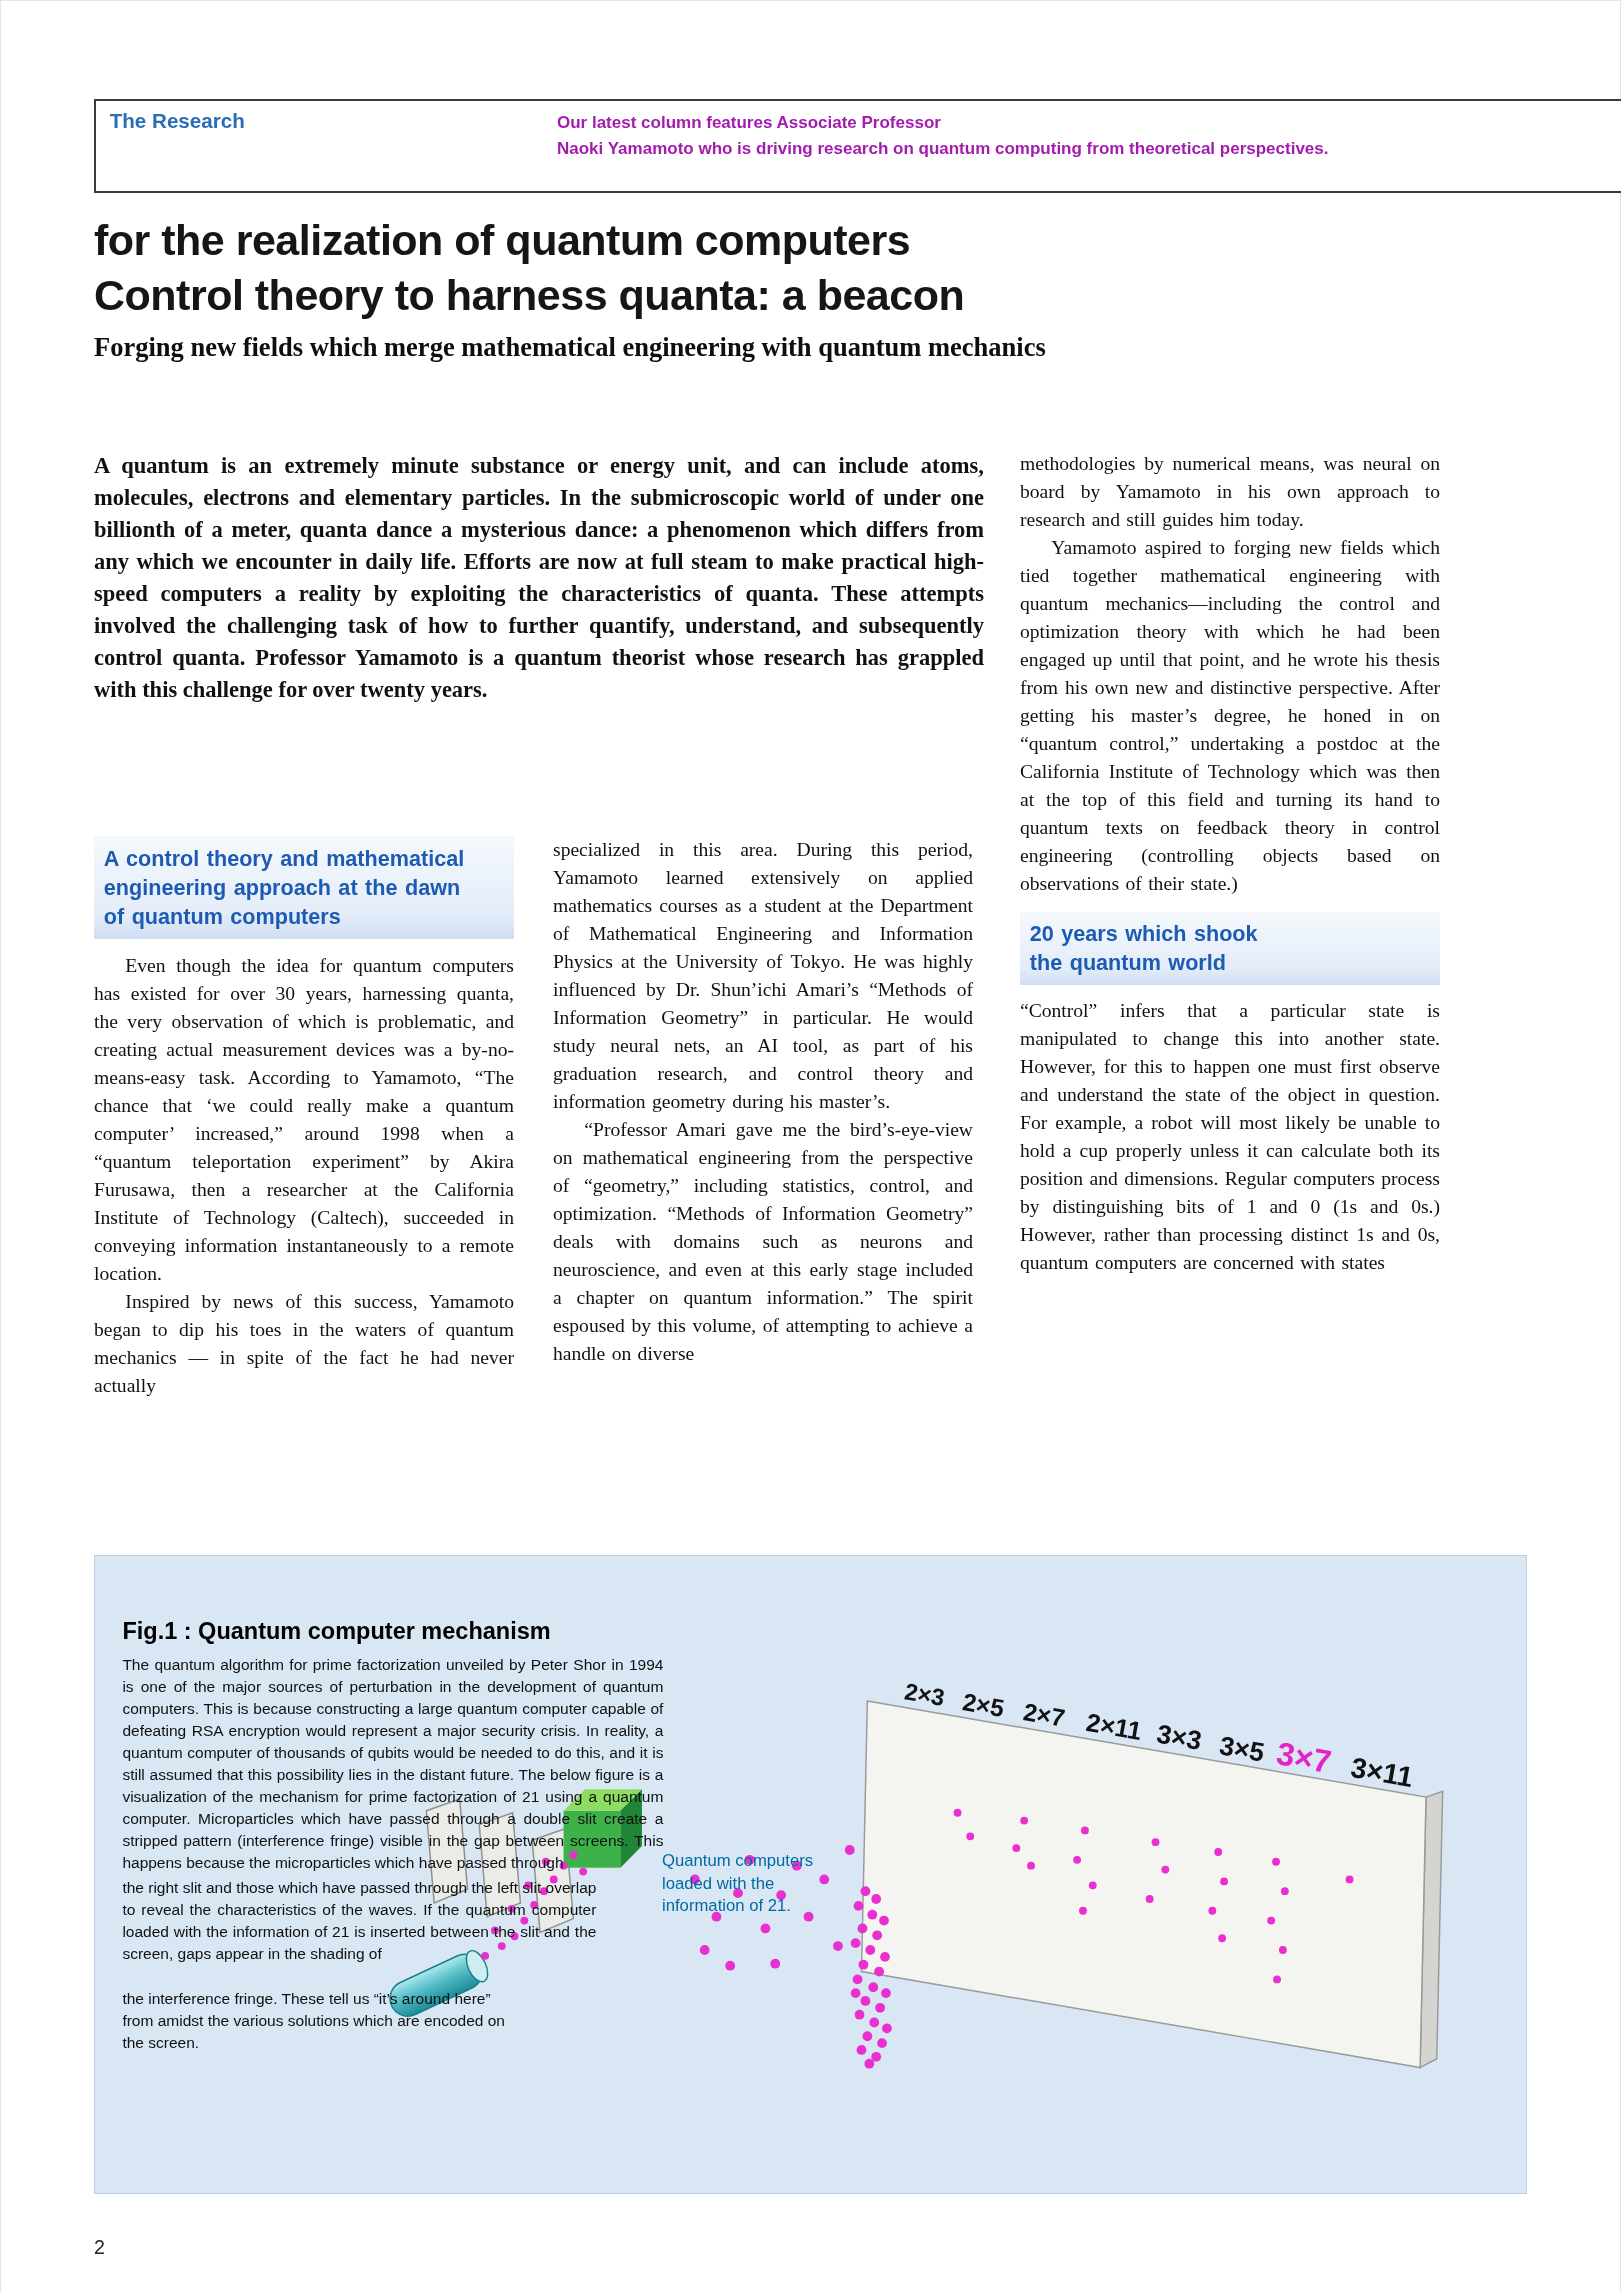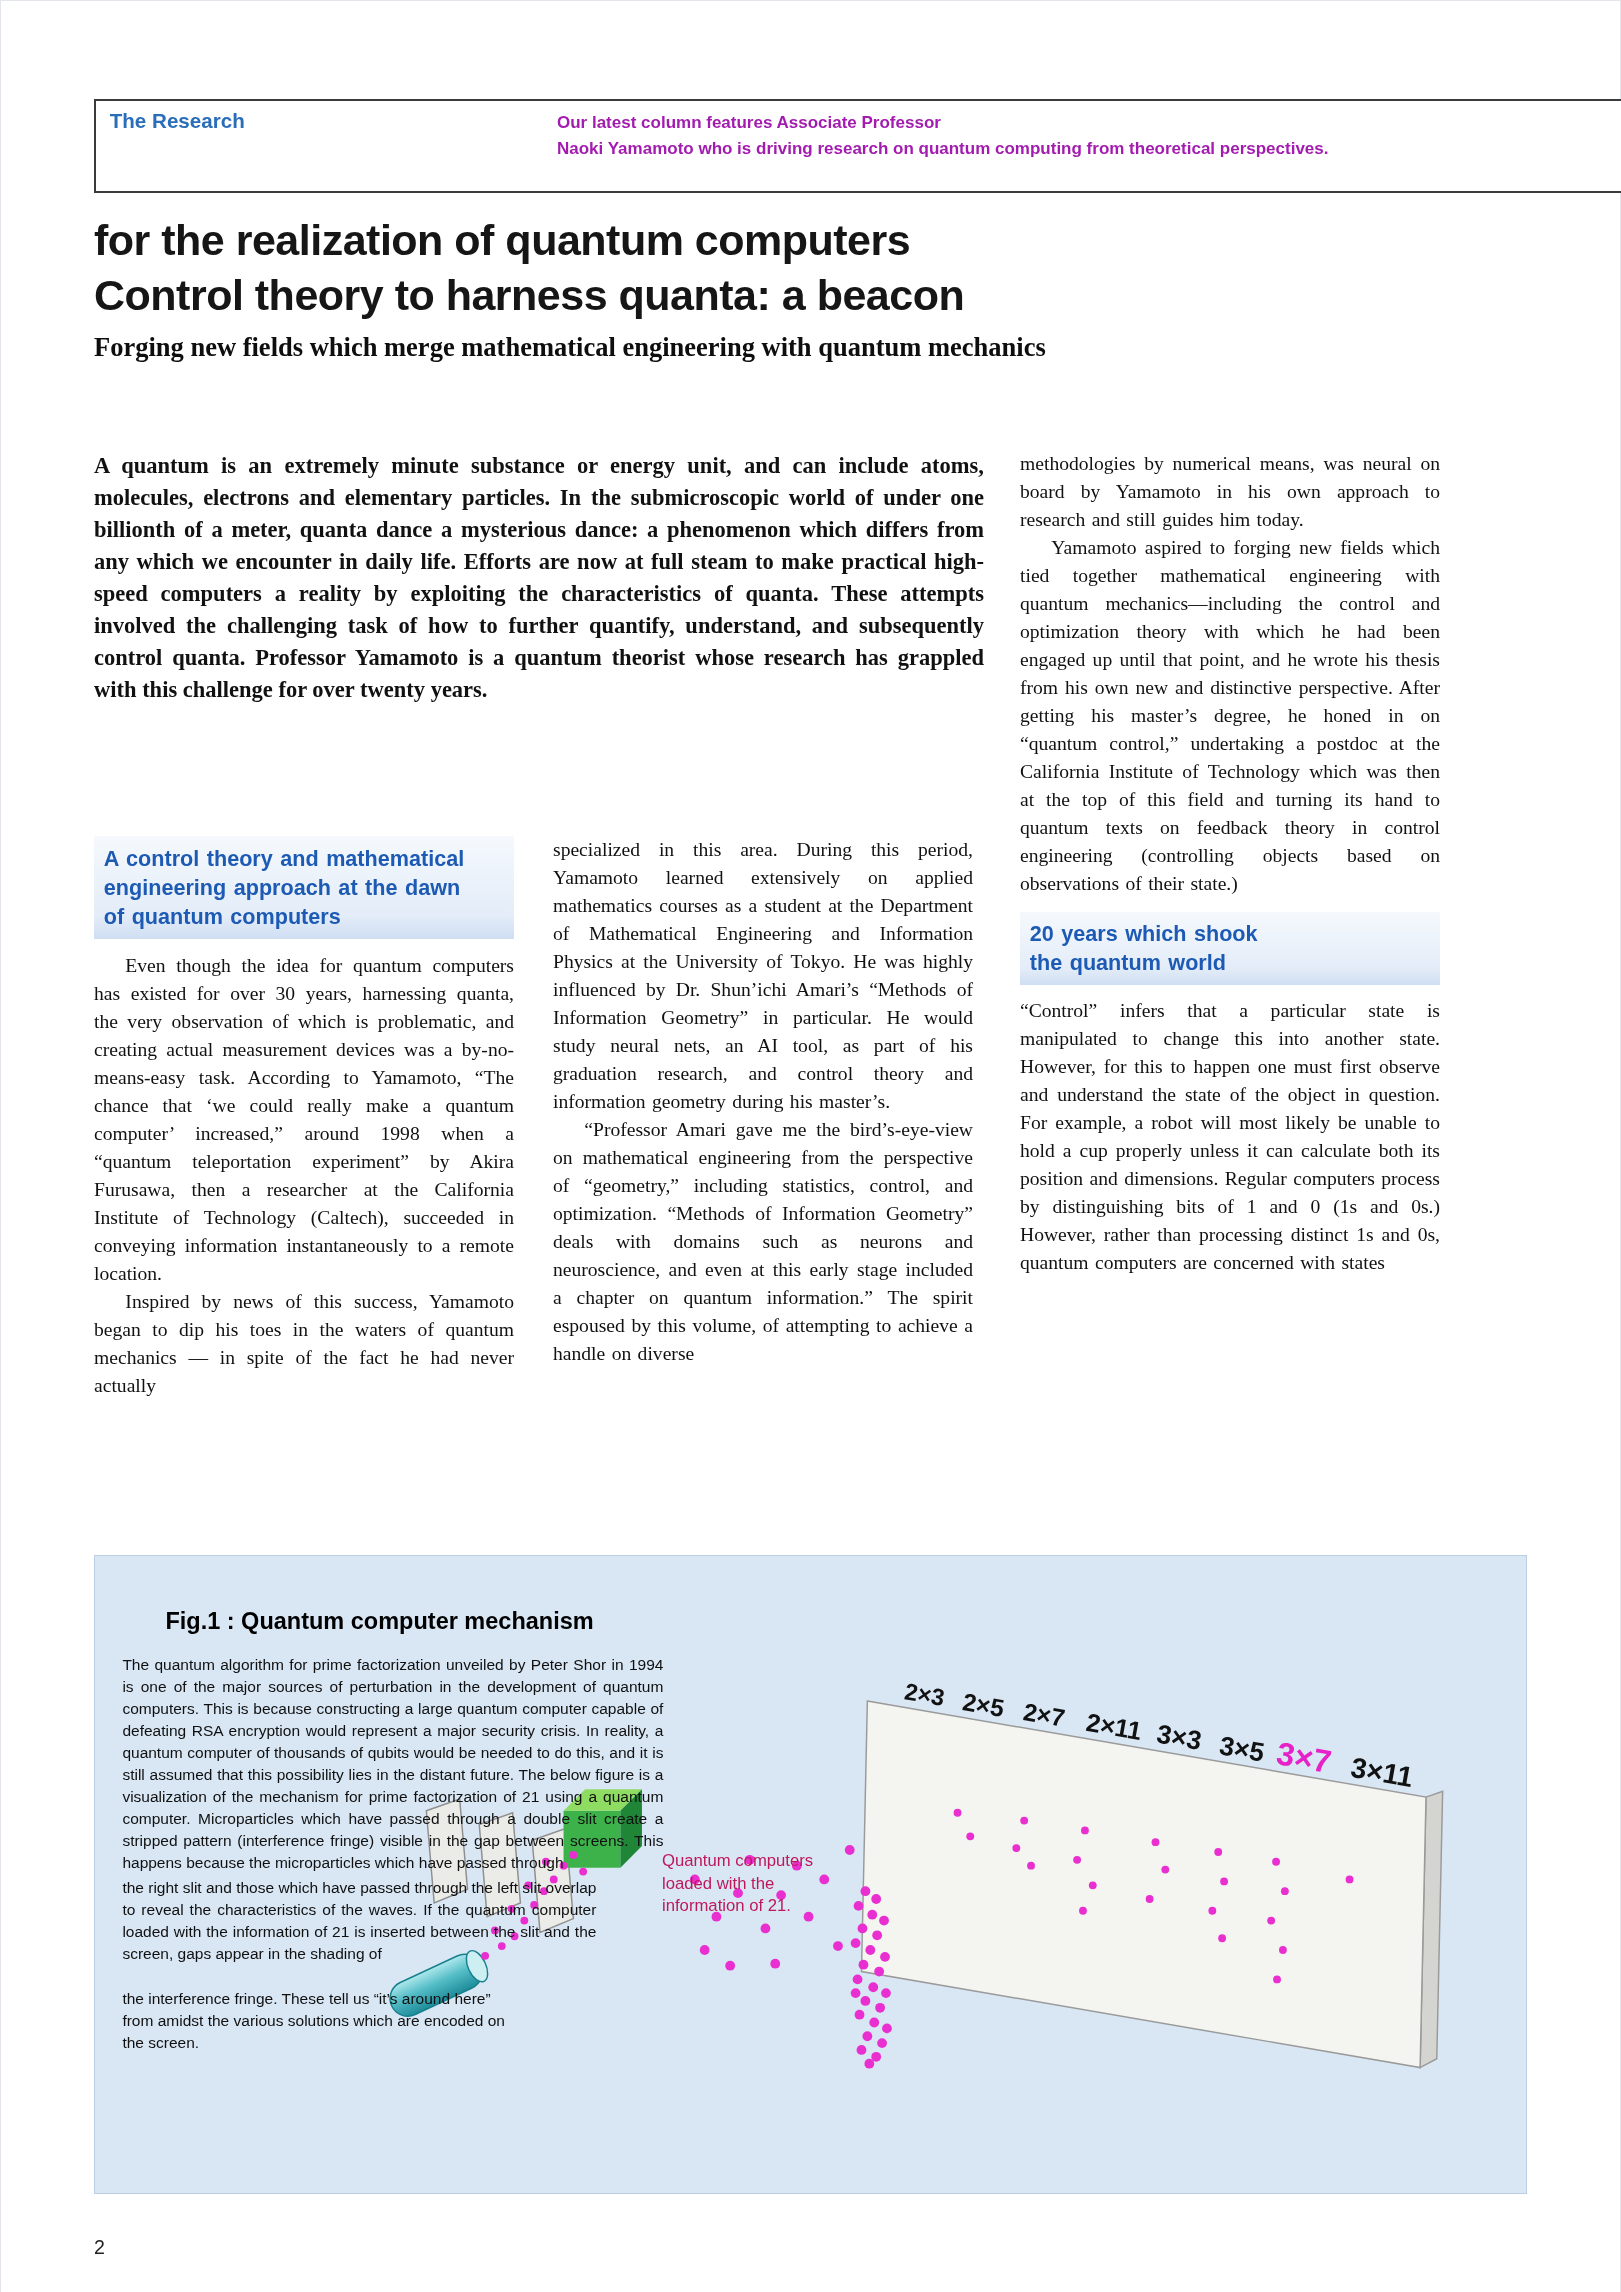--- a/index.html
+++ b/index.html
@@ -66,36 +66,36 @@
     padding:7.8px 9.8px; white-space:pre-line; margin-bottom:13.7px;
   }
   .col-3 .col-heading { margin-top:13.7px; margin-bottom:11.8px; }
 
   
   .figure {
     position:absolute; left:93px; top:1554px; width:1433px; height:639px;
     background:#d9e7f5; border:1px solid #bccfe2;
   }
   .fig-title {
-    position:absolute; left:27.4px; top:52px;
-    font-family:"Liberation Sans", sans-serif; font-weight:bold;
-    font-size:23.5px; color:#000;margin-left:43px;
+    position:absolute; left:27.4px; top:62px;
+    font-family:"Liberation Sans", sans-serif; font-weight:bold;
+    font-size:23.5px; color:#000;
   }
   .fig-text {
     position:absolute; left:27.4px;
     font-family:"Liberation Sans", sans-serif;
     font-size:15.5px; line-height:22px; text-align:justify; color:#101010;
   }
   .fig-p1 { top:98px; width:541px; }
   .fig-p2 { top:321px; width:474px; }
   .fig-p3 { top:432px; width:394px; text-align:left; }
   .fig-caption {
     position:absolute; left:567px; top:294px; width:159px;
     font-family:"Liberation Sans", sans-serif;
-    font-size:16.7px; line-height:22.5px; color:#be185d;
+    font-size:16.7px; line-height:22.5px; color:#0369a1;
   }
   .fig-svg { position:absolute; left:0; top:0; width:1433px; height:639px; }
   .screen-label {
     font-family:"Liberation Sans", sans-serif; font-weight:bold; fill:#121212;
   }
   .screen-label.hl { fill:#e621c8; }
 
   
   .page-num {
     position:absolute; left:93px; top:2235px;

